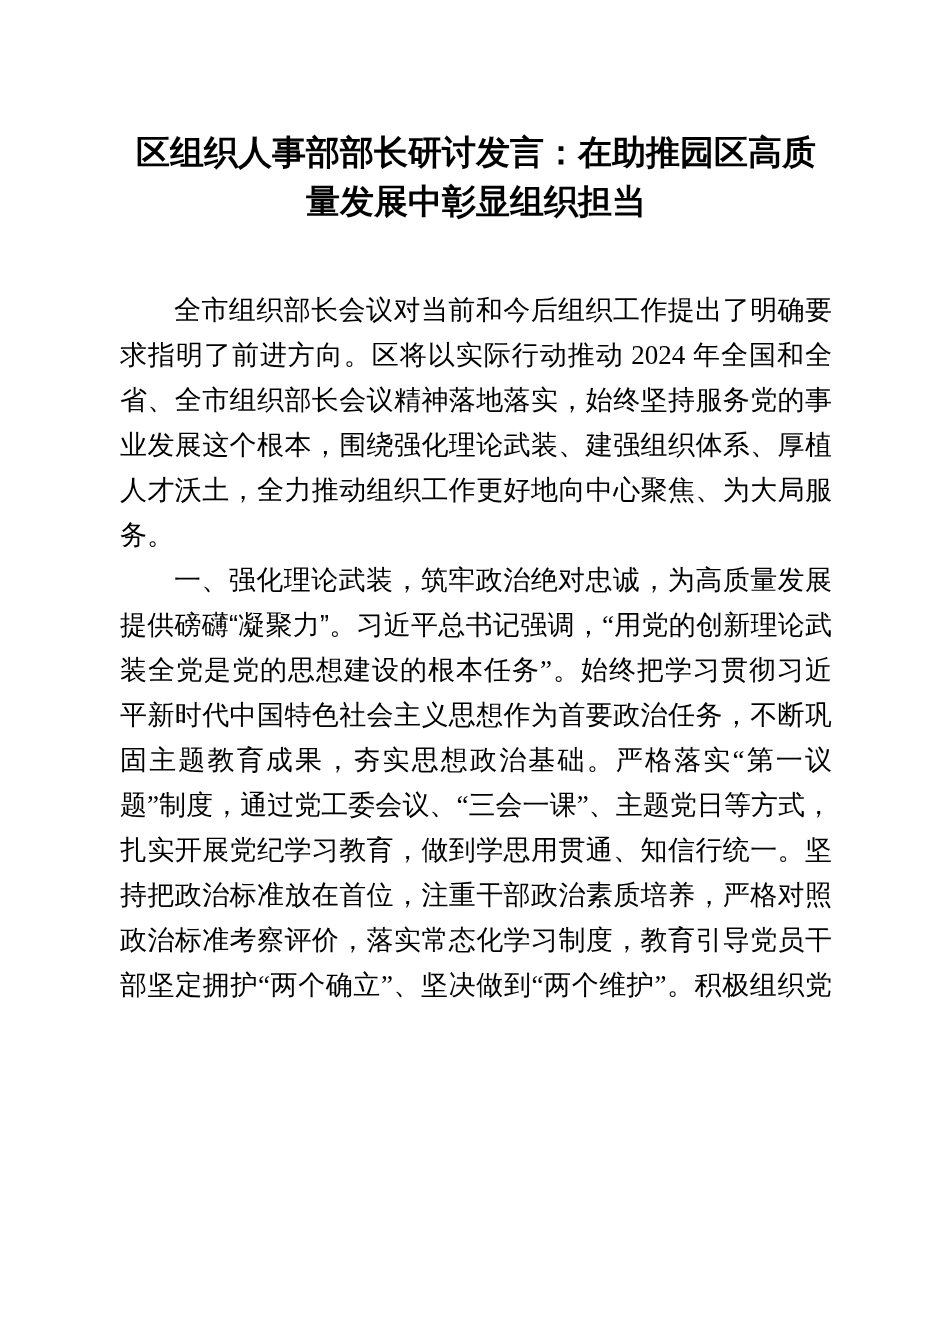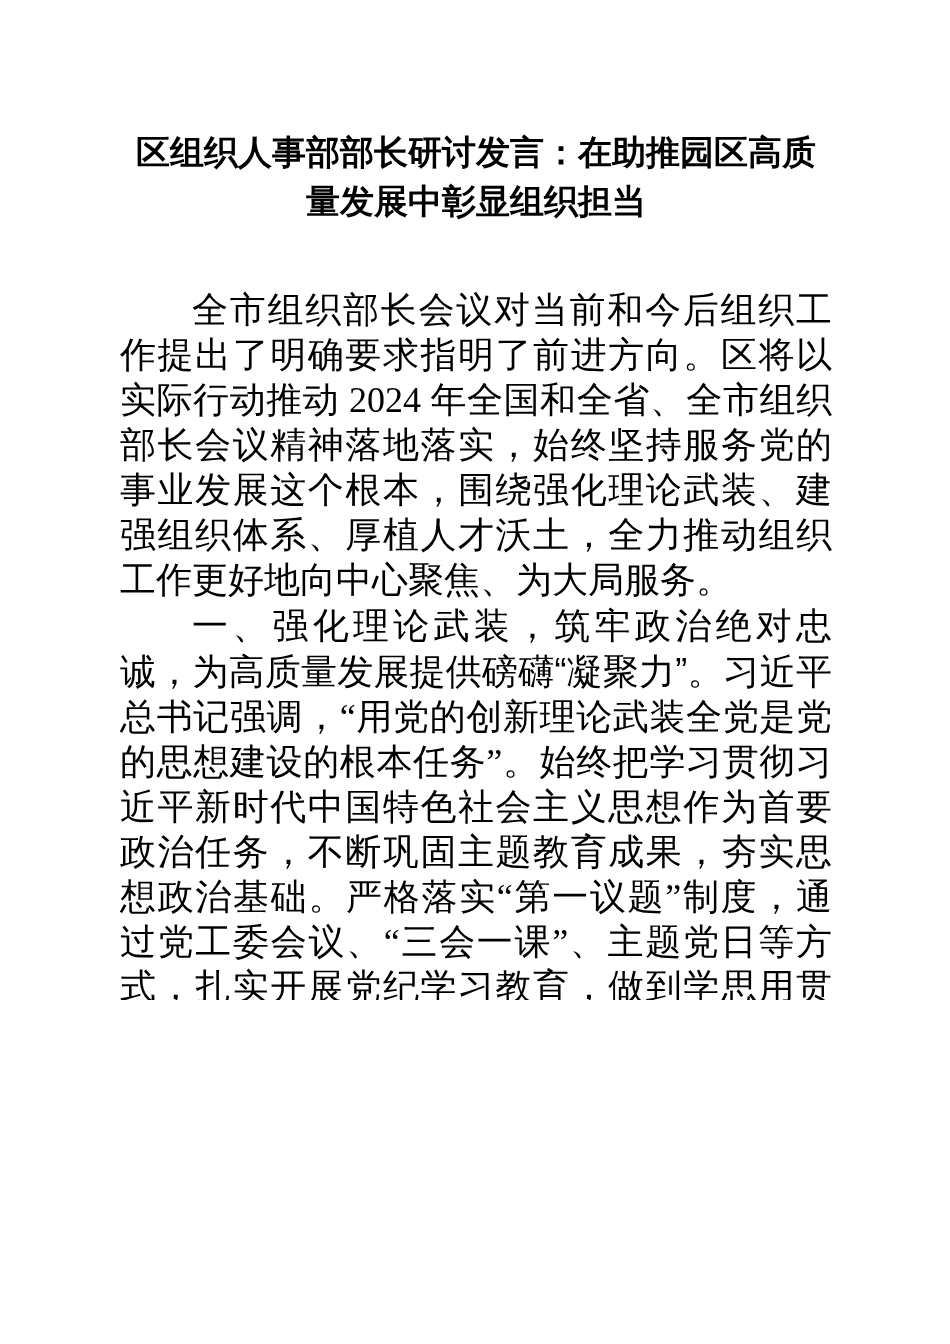--- a/index.html
+++ b/index.html
@@ -23,21 +23,21 @@
     font-family: "Liberation Serif", serif;
     font-weight: 700;
     font-size: 34px;
     line-height: 49px;
     text-align: center;
     letter-spacing: 0;
   }
   .doc-body p {
     margin: 0;
     font-family: "Liberation Serif", serif;
-    font-size: 36px;
+    font-size: 27px;
     line-height: 45px;
     text-align: justify;
     text-justify: inter-character;
     text-indent: 2em;
     word-break: break-all;
   }
   .section-lead {
     font-weight: 400;
     font-family: "Liberation Sans", sans-serif;
   }

